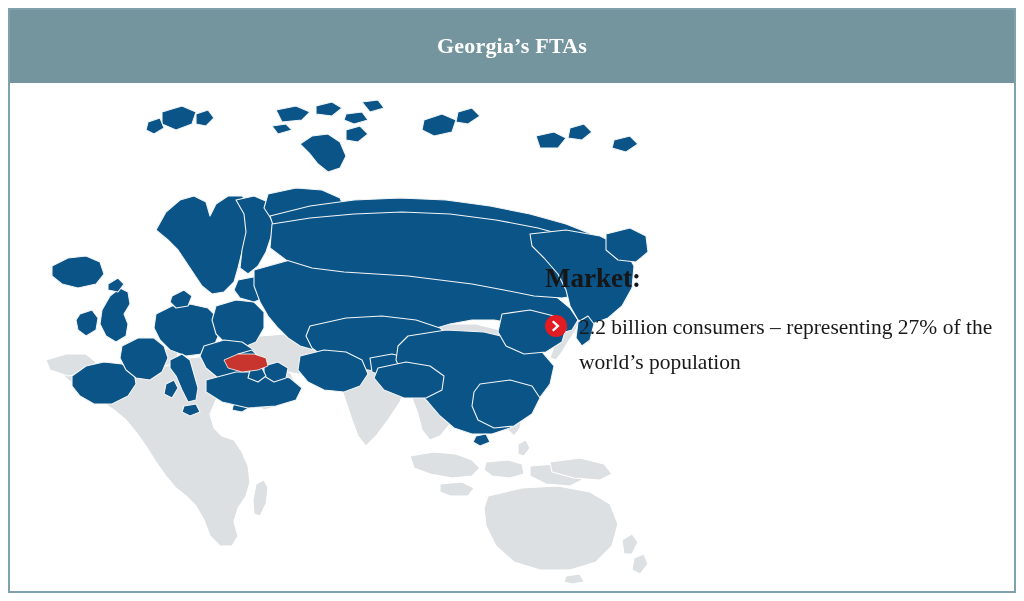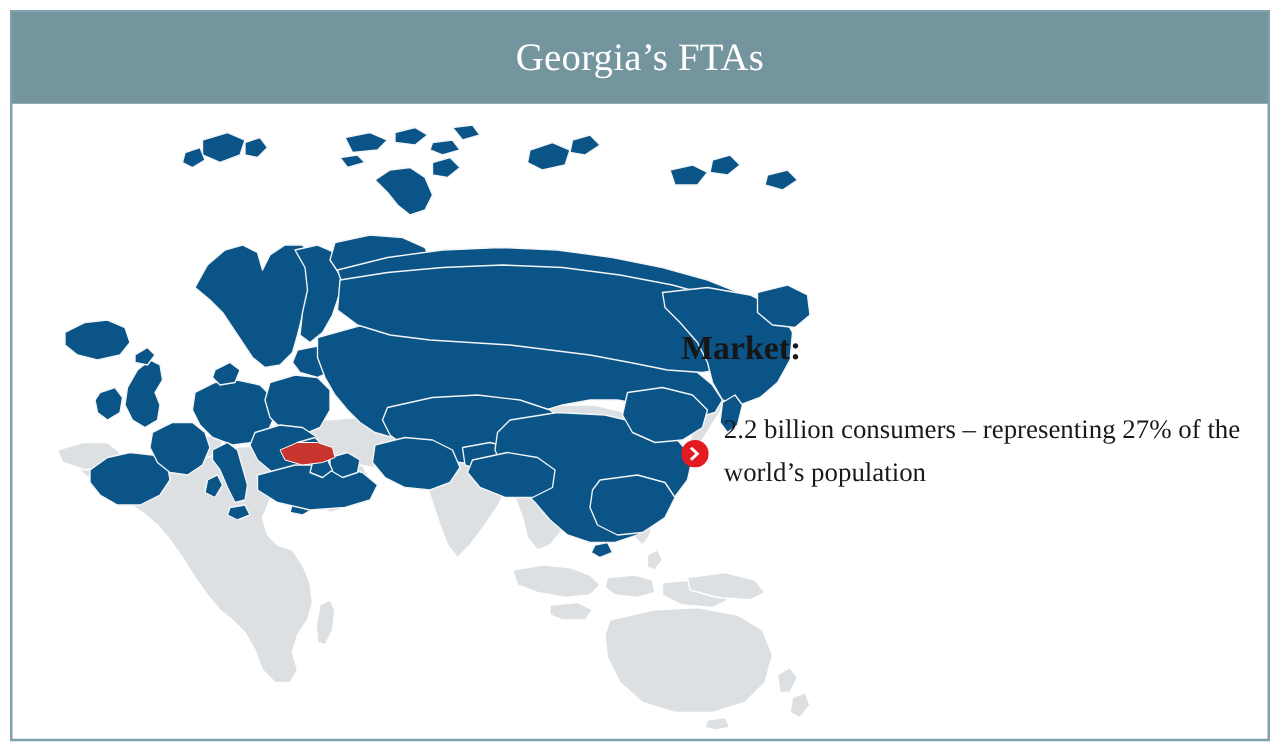--- a/index.html
+++ b/index.html
@@ -42,22 +42,22 @@
     width: 1008px;
     height: 75px;
     background: #74959E;
     box-sizing: border-box;
     display: flex;
     align-items: center;
     justify-content: center;
   }
   #slide-title {
     color: #ffffff;
-    font-size: 31px;
-    font-weight: normal;
+    font-size: 22px;
+    font-weight: bold;
     font-family: "Liberation Serif", "DejaVu Serif", serif;
     letter-spacing: 0.2px;
     line-height: 1;
     white-space: nowrap;
   }
 
   
   #body-area {
     position: absolute;
     left: 10px;
@@ -87,27 +87,27 @@
     position: absolute;
     left: 535px;
     top: 180px;
     width: 470px;
   }
   #market-heading {
     font-size: 27px;
     font-weight: bold;
     color: #161616;
     font-family: "Liberation Serif", "DejaVu Serif", serif;
-    margin: 0 0 32px 0;
+    margin: 0 0 16px 0;
     line-height: 1.1;
   }
 
   .bullet-row {
     display: flex;
-    align-items: center;
+    align-items: flex-start;
     margin-bottom: 26px;
     margin-top: 16px;
   }
   .bullet-icon {
     flex: 0 0 auto;
     width: 22px;
     height: 22px;
     margin-right: 12px;
     margin-top: 5px;
   }

